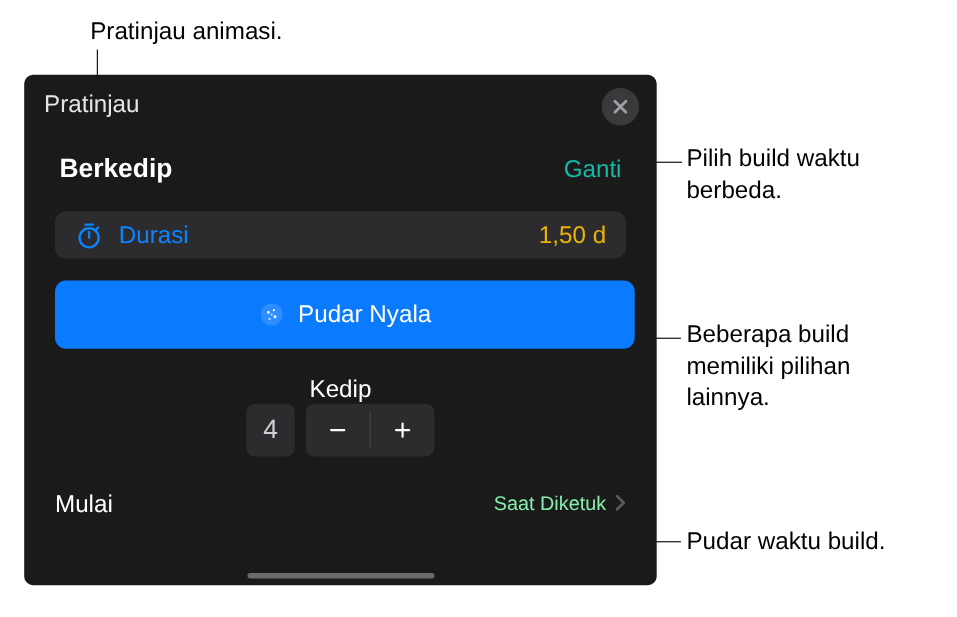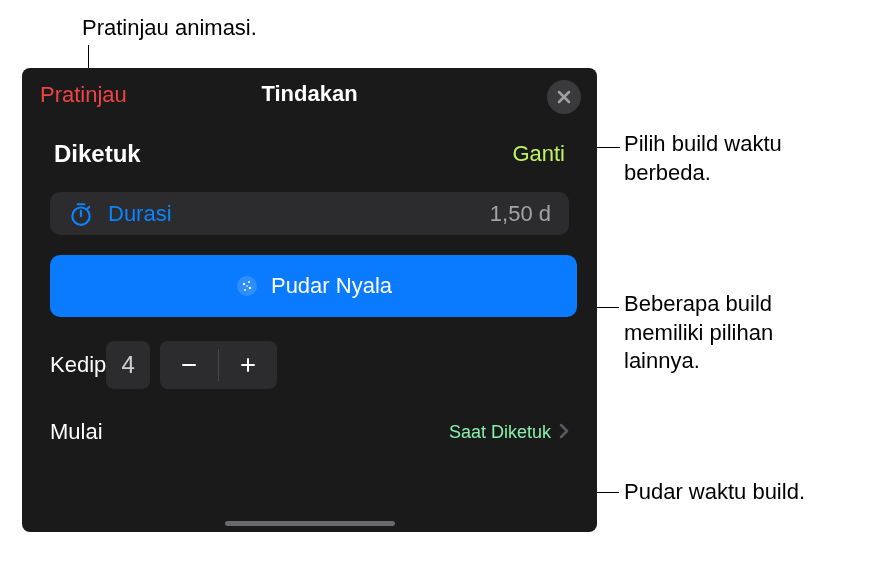--- a/index.html
+++ b/index.html
@@ -38,21 +38,21 @@
       position: relative;
       height: 52px;
       display: flex;
       align-items: center;
       justify-content: center;
     }
     .preview-link {
       position: absolute;
       left: 18px;
       top: 14px;
-      color: #ef4444;
+      color: #e5e5e5;
       font-size: 22px;
       font-weight: 400;
     }
     .panel-title {
       color: #fff;
       font-size: 22px;
       font-weight: 600;
     }
     .close-btn {
       position: absolute;
@@ -74,21 +74,21 @@
       justify-content: space-between;
       align-items: center;
       padding: 20px 32px 14px 32px;
     }
     .build-name {
       color: #fff;
       font-size: 24px;
       font-weight: 600;
     }
     .change-link {
-      color: #bef264;
+      color: #14b8a6;
       font-size: 22px;
       font-weight: 400;
     }
     .duration-row {
       margin: 10px 28px 0 28px;
       height: 43px;
       background: #2c2c2e;
       border-radius: 10px;
       display: flex;
       align-items: center;
@@ -99,21 +99,21 @@
       width: 26px;
       height: 26px;
       margin-right: 14px;
     }
     .duration-label {
       color: #0a84ff;
       font-size: 22px;
       flex: 1;
     }
     .duration-value {
-      color: #a3a3a3;
+      color: #eab308;
       font-size: 22px;
       margin-left: 16px;
     }
     .effect-btn {
       margin: 20px 20px 0 28px;
       height: 62px;
       background: #0a7aff;
       border-radius: 10px;
       display: flex;
       align-items: center;
@@ -122,21 +122,23 @@
       font-size: 22px;
       gap: 12px;
     }
     .effect-icon {
       width: 24px;
       height: 24px;
     }
     .stepper-row {
       display: flex;
       align-items: center;
+      justify-content: space-between;
       margin: 24px 28px 0 28px;
+      flex-direction: column;
     }
     .stepper-label {
       color: #fff;
       font-size: 22px;
     }
     .stepper-group {
       display: flex;
       align-items: center;
       gap: 10px;
     }
@@ -217,30 +219,29 @@
 
 <div class="callout" style="left:624px; top:290px; width:220px;">Beberapa build memiliki pilihan lainnya.</div>
 <div class="callout-line" style="left:571px; top:307px; width:48px; height:1px;"></div>
 
 <div class="callout" style="left:624px; top:478px;">Pudar waktu build.</div>
 <div class="callout-line" style="left:571px; top:492px; width:48px; height:1px;"></div>
 
 <div class="panel">
   <div class="panel-header">
     <span class="preview-link">Pratinjau</span>
-    <span class="panel-title">Tindakan</span>
     <div class="close-btn">
       <svg width="14" height="14" viewBox="0 0 14 14">
         <path d="M2 2 L12 12 M12 2 L2 12" stroke="#a0a0a4" stroke-width="2.5" stroke-linecap="round"></path>
       </svg>
     </div>
   </div>
 
   <div class="row-build">
-    <span class="build-name">Diketuk</span>
+    <span class="build-name">Berkedip</span>
     <span class="change-link">Ganti</span>
   </div>
 
   <div class="duration-row">
     <svg class="timer-icon" viewBox="0 0 24 24">
       <circle cx="12" cy="14" r="8" fill="none" stroke="#0a84ff" stroke-width="2"></circle>
       <path d="M12 14 L12 9" stroke="#0a84ff" stroke-width="2" stroke-linecap="round"></path>
       <path d="M9 3 L15 3" stroke="#0a84ff" stroke-width="2" stroke-linecap="round"></path>
       <path d="M18 7 L19.5 5.5" stroke="#0a84ff" stroke-width="2" stroke-linecap="round"></path>
     </svg>

